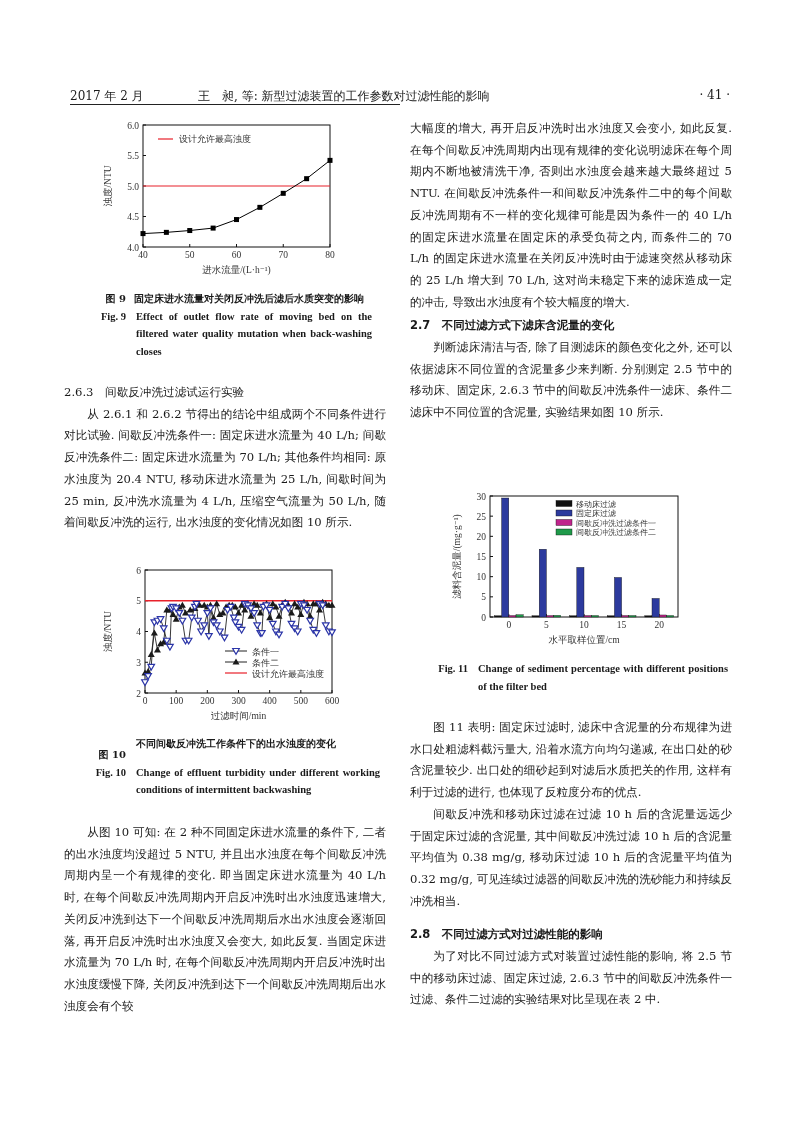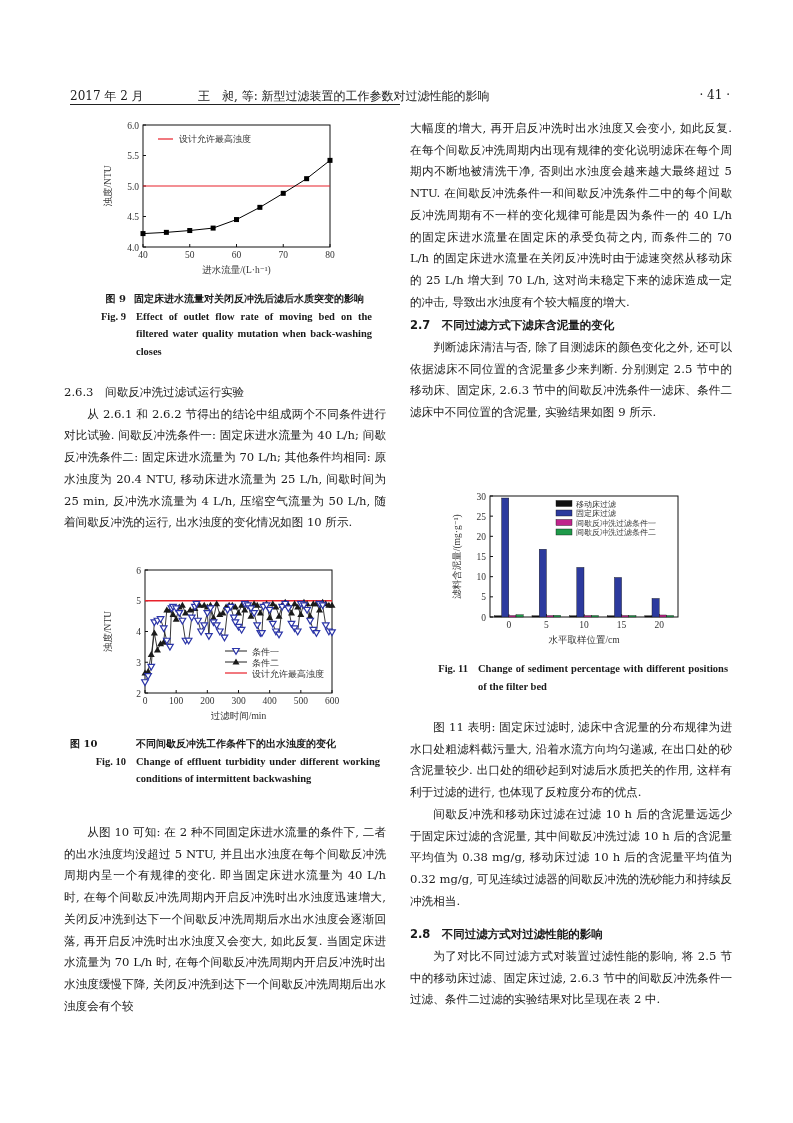--- a/index.html
+++ b/index.html
@@ -246,37 +246,37 @@
     <polygon points="137.7,90.5 144.3,90.5 141,96.2" fill="#fff" stroke="#2b35a8" stroke-width="1.2"></polygon>
     <text x="157" y="96.5" font-size="9" fill="#333">条件一</text>
     <line x1="130" x2="152" y1="104" y2="104" stroke="#222" stroke-width="1"></line>
     <polygon points="141,100.5 137.5,106.5 144.5,106.5" fill="#1a1a1a"></polygon>
     <text x="157" y="107.5" font-size="9" fill="#333">条件二</text>
     <line x1="130" x2="152" y1="115" y2="115" stroke="#e8212b" stroke-width="1.2"></line>
     <text x="157" y="118.5" font-size="9" fill="#333">设计允许最高浊度</text>
   </svg>
 <div class="abs cap" style="left:70px; top:735px; width:310px;">
   <div class="row">
-      <span class="lab" style="width:56px; text-align:left; padding-right:10px;">图 10</span>
+      <span class="lab" style="width:56px; text-align:right; padding-right:10px;margin-top:11px;">图 10</span>
       <span class="txt">不同间歇反冲洗工作条件下的出水浊度的变化</span>
     </div>
   <div class="row en">
       <span class="lab" style="width:56px; text-align:right; padding-right:10px;">Fig. 10</span>
       <span class="txt">Change of effluent turbidity under different working conditions of intermittent backwashing</span>
     </div>
 </div>
 
 <div class="abs col" style="left:64px; top:822px; width:322px;">
   <p>从图 10 可知: 在 2 种不同固定床进水流量的条件下, 二者的出水浊度均没超过 5 NTU, 并且出水浊度在每个间歇反冲洗周期内呈一个有规律的变化. 即当固定床进水流量为 40 L/h 时, 在每个间歇反冲洗周期内开启反冲洗时出水浊度迅速增大, 关闭反冲洗到达下一个间歇反冲洗周期后水出水浊度会逐渐回落, 再开启反冲洗时出水浊度又会变大, 如此反复. 当固定床进水流量为 70 L/h 时, 在每个间歇反冲洗周期内开启反冲洗时出水浊度缓慢下降, 关闭反冲洗到达下一个间歇反冲洗周期后出水浊度会有个较</p>
 </div>
 
 <div class="abs col" style="left:410px; top:118px; width:322px;">
   <p class="noind">大幅度的增大, 再开启反冲洗时出水浊度又会变小, 如此反复. 在每个间歇反冲洗周期内出现有规律的变化说明滤床在每个周期内不断地被清洗干净, 否则出水浊度会越来越大最终超过 5 NTU. 在间歇反冲洗条件一和间歇反冲洗条件二中的每个间歇反冲洗周期有不一样的变化规律可能是因为条件一的 40 L/h 的固定床进水流量在固定床的承受负荷之内, 而条件二的 70 L/h 的固定床进水流量在关闭反冲洗时由于滤速突然从移动床的 25 L/h 增大到 70 L/h, 这对尚未稳定下来的滤床造成一定的冲击, 导致出水浊度有个较大幅度的增大.</p>
   <p class="noind sec" style="margin-top:2px;">2.7　不同过滤方式下滤床含泥量的变化</p>
-  <p>判断滤床清洁与否, 除了目测滤床的颜色变化之外, 还可以依据滤床不同位置的含泥量多少来判断. 分别测定 2.5 节中的移动床、固定床, 2.6.3 节中的间歇反冲洗条件一滤床、条件二滤床中不同位置的含泥量, 实验结果如图 9 所示.</p>
+  <p>判断滤床清洁与否, 除了目测滤床的颜色变化之外, 还可以依据滤床不同位置的含泥量多少来判断. 分别测定 2.5 节中的移动床、固定床, 2.6.3 节中的间歇反冲洗条件一滤床、条件二滤床中不同位置的含泥量, 实验结果如图 10 所示.</p>
 </div>
 
 <svg class="abs" id="fig11" style="left:448px; top:486px;" width="250" height="165">
     <rect x="42" y="10" width="188" height="121" fill="none" stroke="#111" stroke-width="1"></rect>
     <line x1="42" x2="45" y1="131" y2="131" stroke="#111"></line>
     <text x="38" y="134.5" font-size="9.5" text-anchor="end" fill="#333">0</text>
     <line x1="42" x2="45" y1="110.83333333333334" y2="110.83333333333334" stroke="#111"></line>
     <text x="38" y="114.33333333333334" font-size="9.5" text-anchor="end" fill="#333">5</text>
     <line x1="42" x2="45" y1="90.66666666666667" y2="90.66666666666667" stroke="#111"></line>
     <text x="38" y="94.16666666666667" font-size="9.5" text-anchor="end" fill="#333">10</text>

